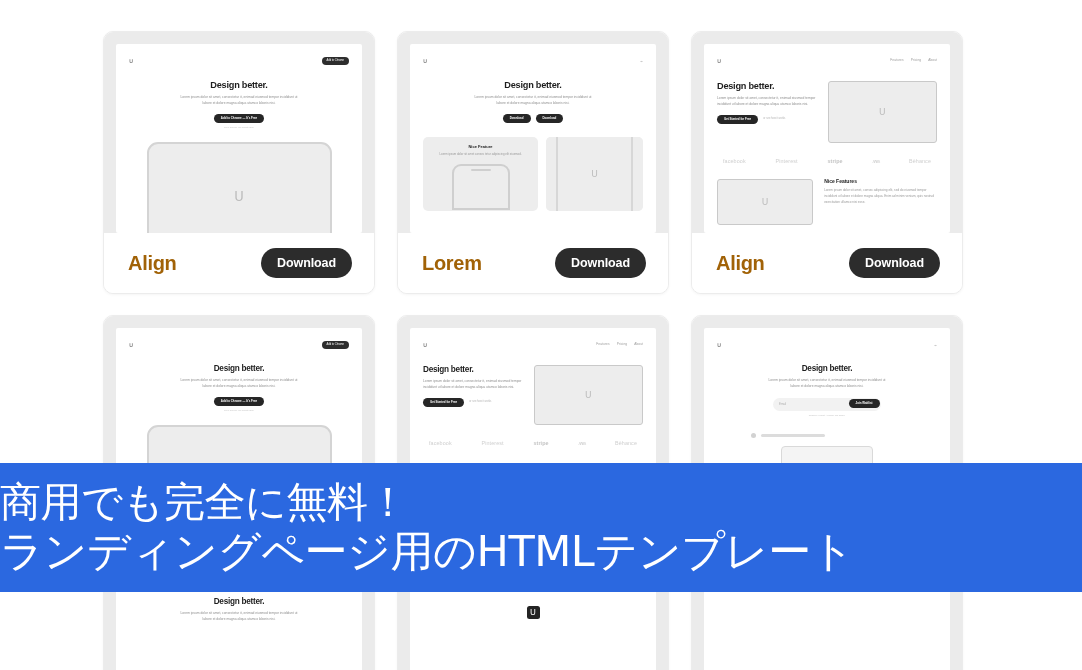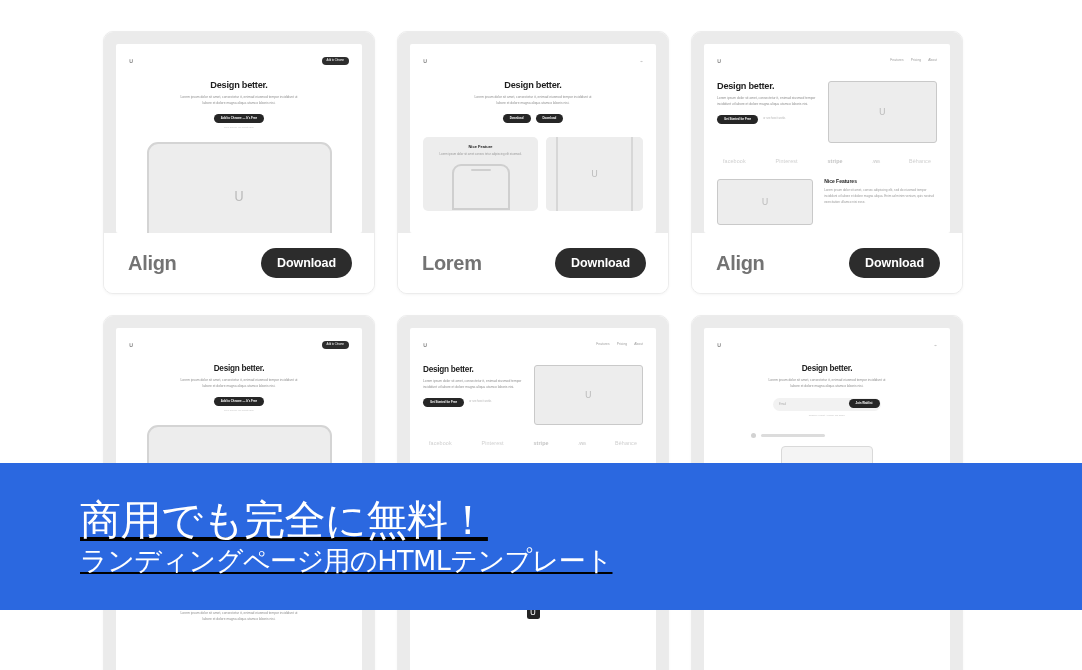--- a/index.html
+++ b/index.html
@@ -363,21 +363,21 @@
     height: 60px;
     display: flex;
     align-items: center;
     justify-content: space-between;
     padding: 0 22px 0 24px;
     background: #ffffff;
   }
   .card-title {
     font-size: 20px;
     font-weight: bold;
-    color: #737373;
+    color: #a16207;
     letter-spacing: -0.3px;
   }
   .download-btn {
     background: #2c2c2c;
     color: #ffffff;
     font-size: 12.5px;
     font-weight: bold;
     border: none;
     border-radius: 16px;
     padding: 8px 16px;
@@ -385,38 +385,36 @@
     font-family: "Liberation Sans", sans-serif;
     letter-spacing: -0.1px;
   }
 
   
   .banner {
     position: absolute;
     left: 0;
     top: 463px;
     width: 1082px;
-    height: 147px;
+    height: 129px;
     background: #2b68e0;
     z-index: 50;
     display: flex;
     flex-direction: column;
     justify-content: center;
-    padding-left: 80px;
-    text-decoration: underline;
   }
   .banner-line {
     color: #ffffff;
     font-family: "DejaVu Sans", "Liberation Sans", sans-serif;
     font-weight: normal;
     letter-spacing: -0.5px;
     white-space: nowrap;
   }
   .banner-line-1 { font-size: 41px; line-height: 1.18; }
-  .banner-line-2 { font-size: 27px; line-height: 1.18; }
+  .banner-line-2 { font-size: 43px; line-height: 1.18; }
 </style>
 </head>
 <body>
 
 <div class="gallery">
 
   <div class="card card-row1">
     <div class="card-thumb">
       <div class="page">
         <div class="nav">

